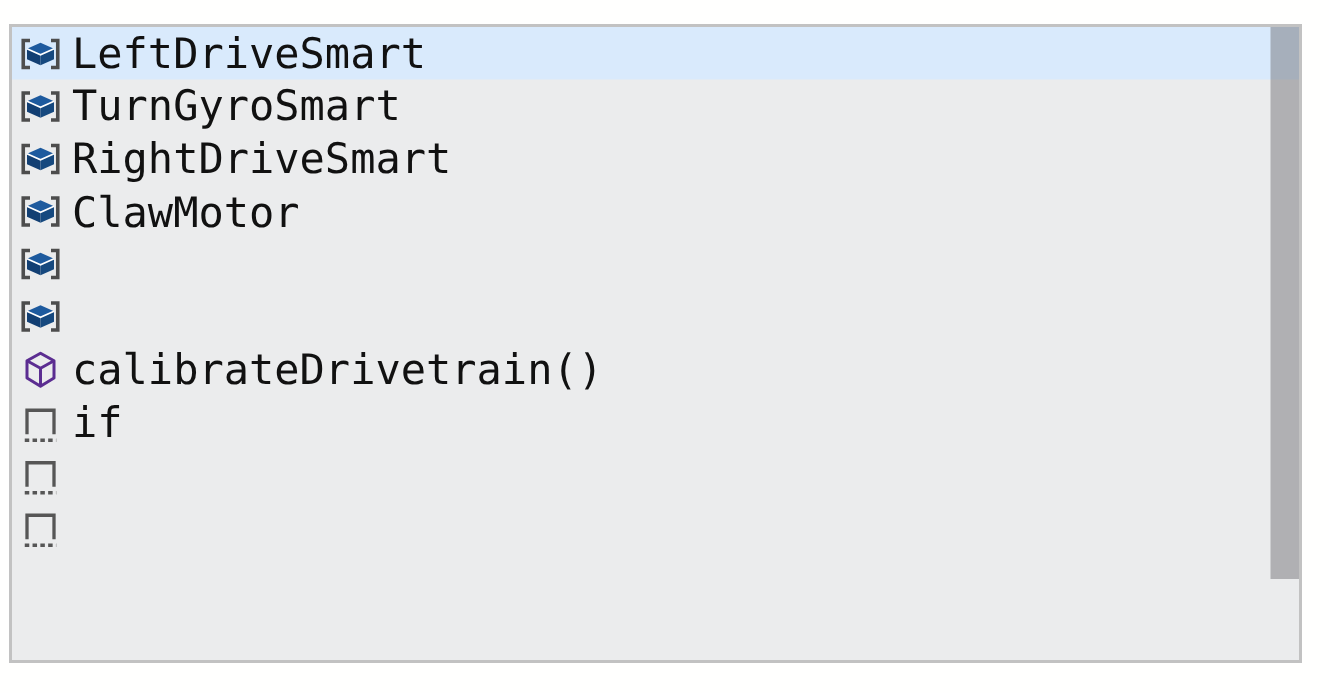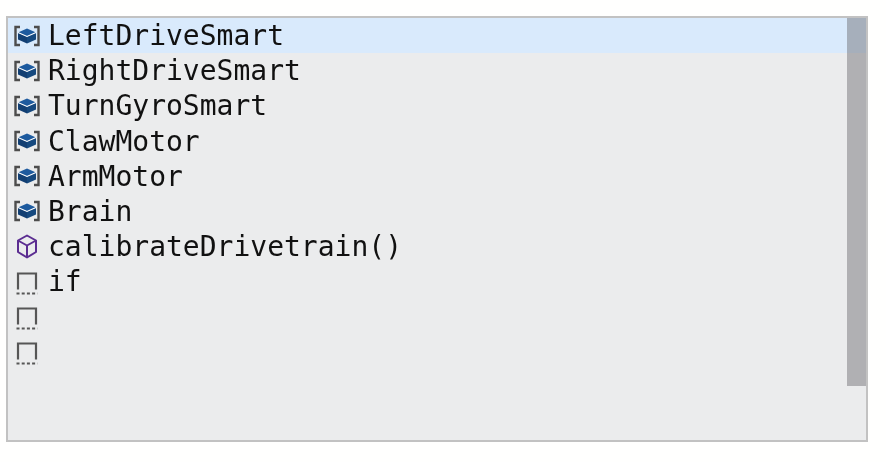--- a/index.html
+++ b/index.html
@@ -90,77 +90,75 @@
       <svg class="ic-device" viewBox="0 0 30 30" aria-hidden="true">
         <path class="bracket" d="M8 6 H3.5 V24 H8" stroke-width="2.4"></path>
         <path class="bracket" d="M22 6 H26.5 V24 H22" stroke-width="2.4"></path>
         <polygon class="face-top" points="15,7.5 24,11.5 15,15.5 6,11.5"></polygon>
         <polygon class="face-left" points="6,11.5 15,15.5 15,22.5 6,18.5"></polygon>
         <polygon class="face-right" points="24,11.5 15,15.5 15,22.5 24,18.5"></polygon>
         <path class="edge" d="M6 11.5 L15 15.5 L24 11.5" stroke-width="1.1"></path>
       </svg>
 
     </span>
+    <span class="label">TurnGyroSmart</span>
+  </div>
+      <div class="row">
+    <span class="icon">
+      <svg class="ic-device" viewBox="0 0 30 30" aria-hidden="true">
+        <path class="bracket" d="M8 6 H3.5 V24 H8" stroke-width="2.4"></path>
+        <path class="bracket" d="M22 6 H26.5 V24 H22" stroke-width="2.4"></path>
+        <polygon class="face-top" points="15,7.5 24,11.5 15,15.5 6,11.5"></polygon>
+        <polygon class="face-left" points="6,11.5 15,15.5 15,22.5 6,18.5"></polygon>
+        <polygon class="face-right" points="24,11.5 15,15.5 15,22.5 24,18.5"></polygon>
+        <path class="edge" d="M6 11.5 L15 15.5 L24 11.5" stroke-width="1.1"></path>
+      </svg>
+
+    </span>
     <span class="label">RightDriveSmart</span>
   </div>
       <div class="row">
     <span class="icon">
       <svg class="ic-device" viewBox="0 0 30 30" aria-hidden="true">
         <path class="bracket" d="M8 6 H3.5 V24 H8" stroke-width="2.4"></path>
         <path class="bracket" d="M22 6 H26.5 V24 H22" stroke-width="2.4"></path>
         <polygon class="face-top" points="15,7.5 24,11.5 15,15.5 6,11.5"></polygon>
         <polygon class="face-left" points="6,11.5 15,15.5 15,22.5 6,18.5"></polygon>
         <polygon class="face-right" points="24,11.5 15,15.5 15,22.5 24,18.5"></polygon>
         <path class="edge" d="M6 11.5 L15 15.5 L24 11.5" stroke-width="1.1"></path>
       </svg>
 
     </span>
-    <span class="label">TurnGyroSmart</span>
-  </div>
-      <div class="row">
-    <span class="icon">
-      <svg class="ic-device" viewBox="0 0 30 30" aria-hidden="true">
-        <path class="bracket" d="M8 6 H3.5 V24 H8" stroke-width="2.4"></path>
-        <path class="bracket" d="M22 6 H26.5 V24 H22" stroke-width="2.4"></path>
-        <polygon class="face-top" points="15,7.5 24,11.5 15,15.5 6,11.5"></polygon>
-        <polygon class="face-left" points="6,11.5 15,15.5 15,22.5 6,18.5"></polygon>
-        <polygon class="face-right" points="24,11.5 15,15.5 15,22.5 24,18.5"></polygon>
-        <path class="edge" d="M6 11.5 L15 15.5 L24 11.5" stroke-width="1.1"></path>
-      </svg>
-
-    </span>
     <span class="label">ClawMotor</span>
   </div>
       <div class="row">
     <span class="icon">
       <svg class="ic-device" viewBox="0 0 30 30" aria-hidden="true">
         <path class="bracket" d="M8 6 H3.5 V24 H8" stroke-width="2.4"></path>
         <path class="bracket" d="M22 6 H26.5 V24 H22" stroke-width="2.4"></path>
         <polygon class="face-top" points="15,7.5 24,11.5 15,15.5 6,11.5"></polygon>
         <polygon class="face-left" points="6,11.5 15,15.5 15,22.5 6,18.5"></polygon>
         <polygon class="face-right" points="24,11.5 15,15.5 15,22.5 24,18.5"></polygon>
         <path class="edge" d="M6 11.5 L15 15.5 L24 11.5" stroke-width="1.1"></path>
       </svg>
 
     </span>
-    <span class="label">ArmMotor</span>
-  </div>
-      <div class="row">
-    <span class="icon">
-      <svg class="ic-device" viewBox="0 0 30 30" aria-hidden="true">
-        <path class="bracket" d="M8 6 H3.5 V24 H8" stroke-width="2.4"></path>
-        <path class="bracket" d="M22 6 H26.5 V24 H22" stroke-width="2.4"></path>
-        <polygon class="face-top" points="15,7.5 24,11.5 15,15.5 6,11.5"></polygon>
-        <polygon class="face-left" points="6,11.5 15,15.5 15,22.5 6,18.5"></polygon>
-        <polygon class="face-right" points="24,11.5 15,15.5 15,22.5 24,18.5"></polygon>
-        <path class="edge" d="M6 11.5 L15 15.5 L24 11.5" stroke-width="1.1"></path>
-      </svg>
-
-    </span>
-    <span class="label">Brain</span>
+  </div>
+      <div class="row">
+    <span class="icon">
+      <svg class="ic-device" viewBox="0 0 30 30" aria-hidden="true">
+        <path class="bracket" d="M8 6 H3.5 V24 H8" stroke-width="2.4"></path>
+        <path class="bracket" d="M22 6 H26.5 V24 H22" stroke-width="2.4"></path>
+        <polygon class="face-top" points="15,7.5 24,11.5 15,15.5 6,11.5"></polygon>
+        <polygon class="face-left" points="6,11.5 15,15.5 15,22.5 6,18.5"></polygon>
+        <polygon class="face-right" points="24,11.5 15,15.5 15,22.5 24,18.5"></polygon>
+        <path class="edge" d="M6 11.5 L15 15.5 L24 11.5" stroke-width="1.1"></path>
+      </svg>
+
+    </span>
   </div>
       <div class="row">
     <span class="icon">
 
       <svg class="ic-function" viewBox="0 0 30 30" aria-hidden="true">
         <path d="M15 3.5 L24 8.5 L24 20 L15 25.5 L6 20 L6 8.5 Z" stroke-width="2" stroke-linejoin="round"></path>
         <path d="M6 8.5 L15 13.5 L24 8.5 M15 13.5 L15 25.5" stroke-width="2" stroke-linejoin="round"></path>
       </svg>
 
     </span>

